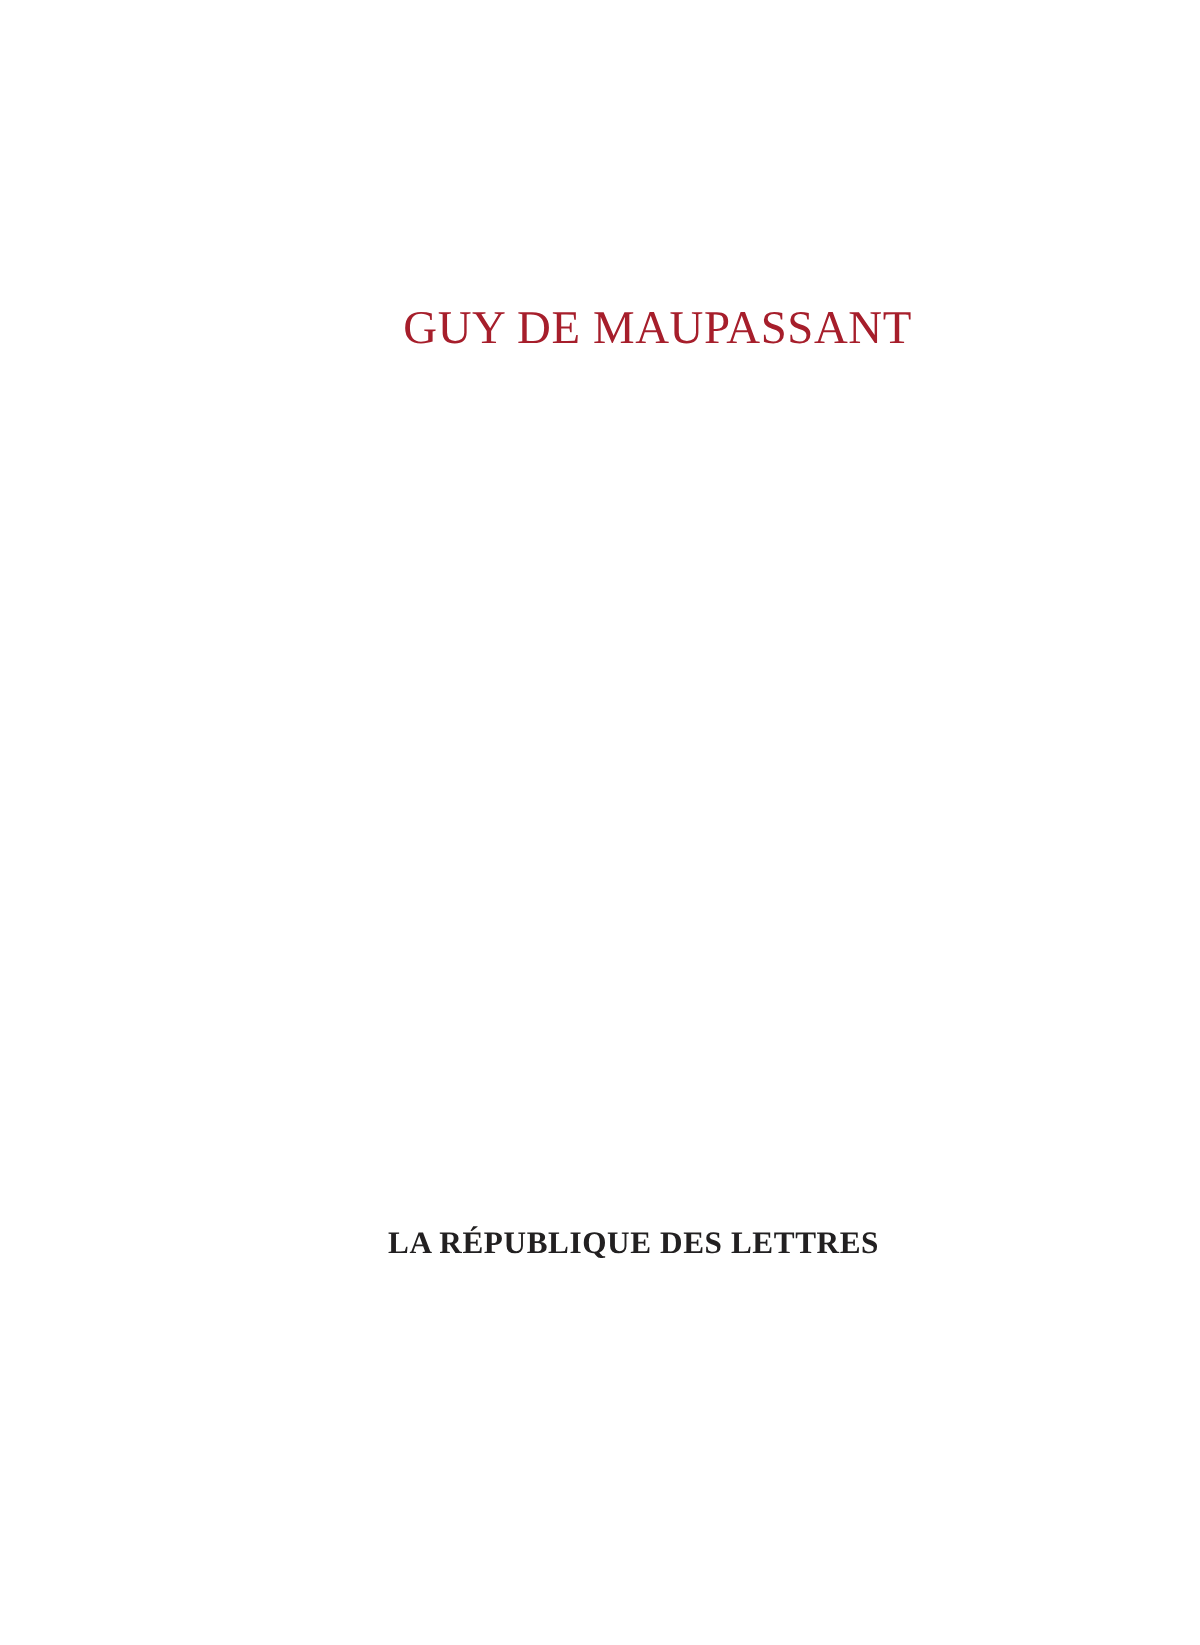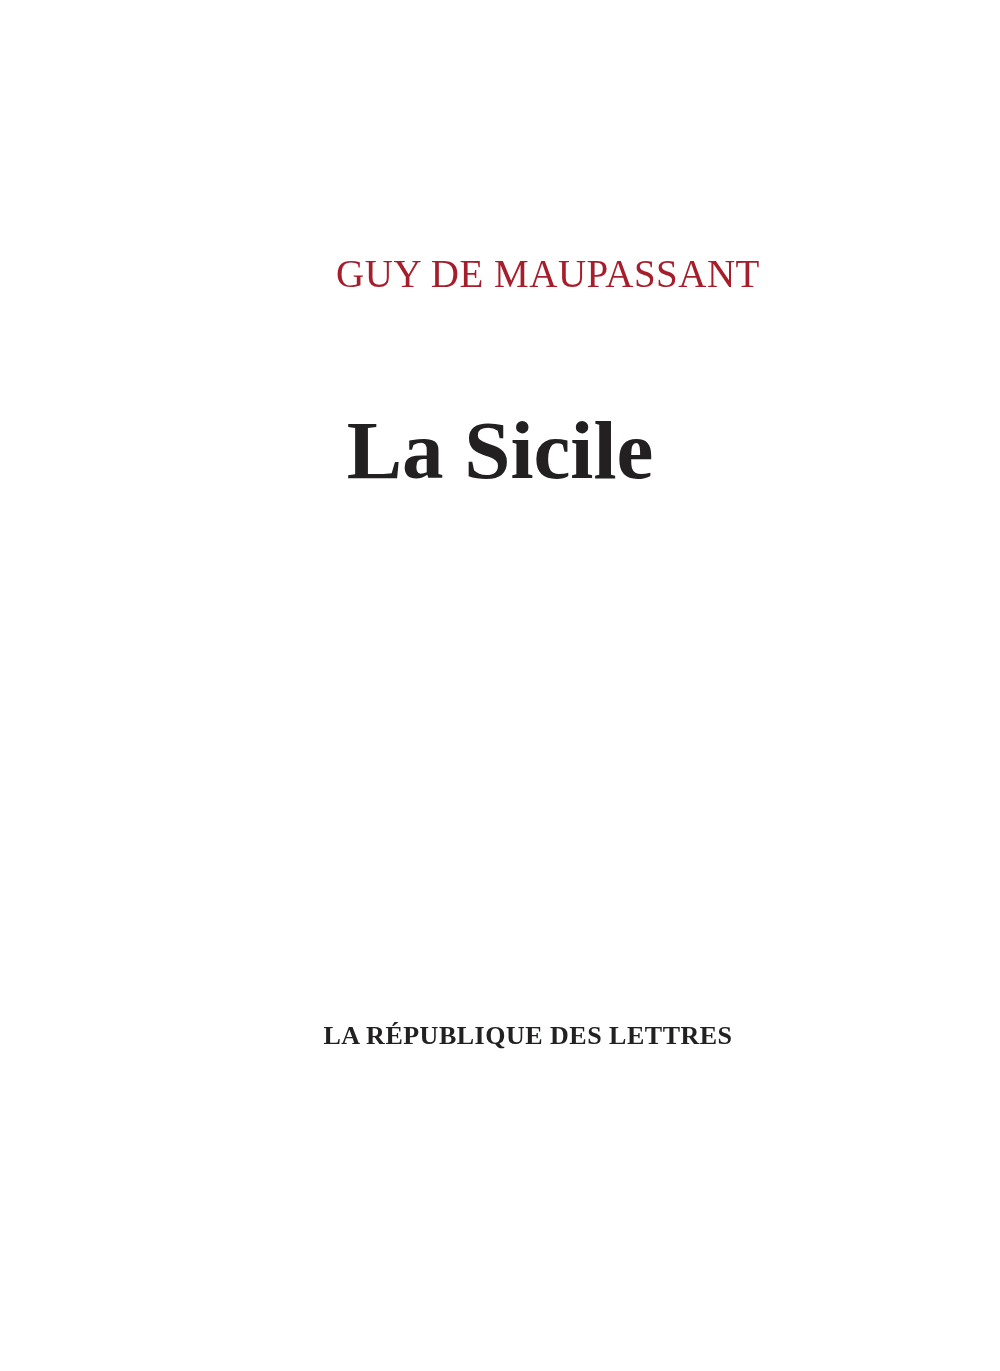--- a/index.html
+++ b/index.html
@@ -44,15 +44,14 @@
     letter-spacing: 0.5px;
     color: var(--text_black, #222021);
     padding-left: 28px;
   }
 </style>
 </head>
 <body>
 
 <div class="page">
   <div class="line author">GUY DE MAUPASSANT</div>
-  <div class="line title">La Sicile</div>
   <div class="line publisher">LA RÉPUBLIQUE DES LETTRES</div>
 </div>
 
 </body></html>

